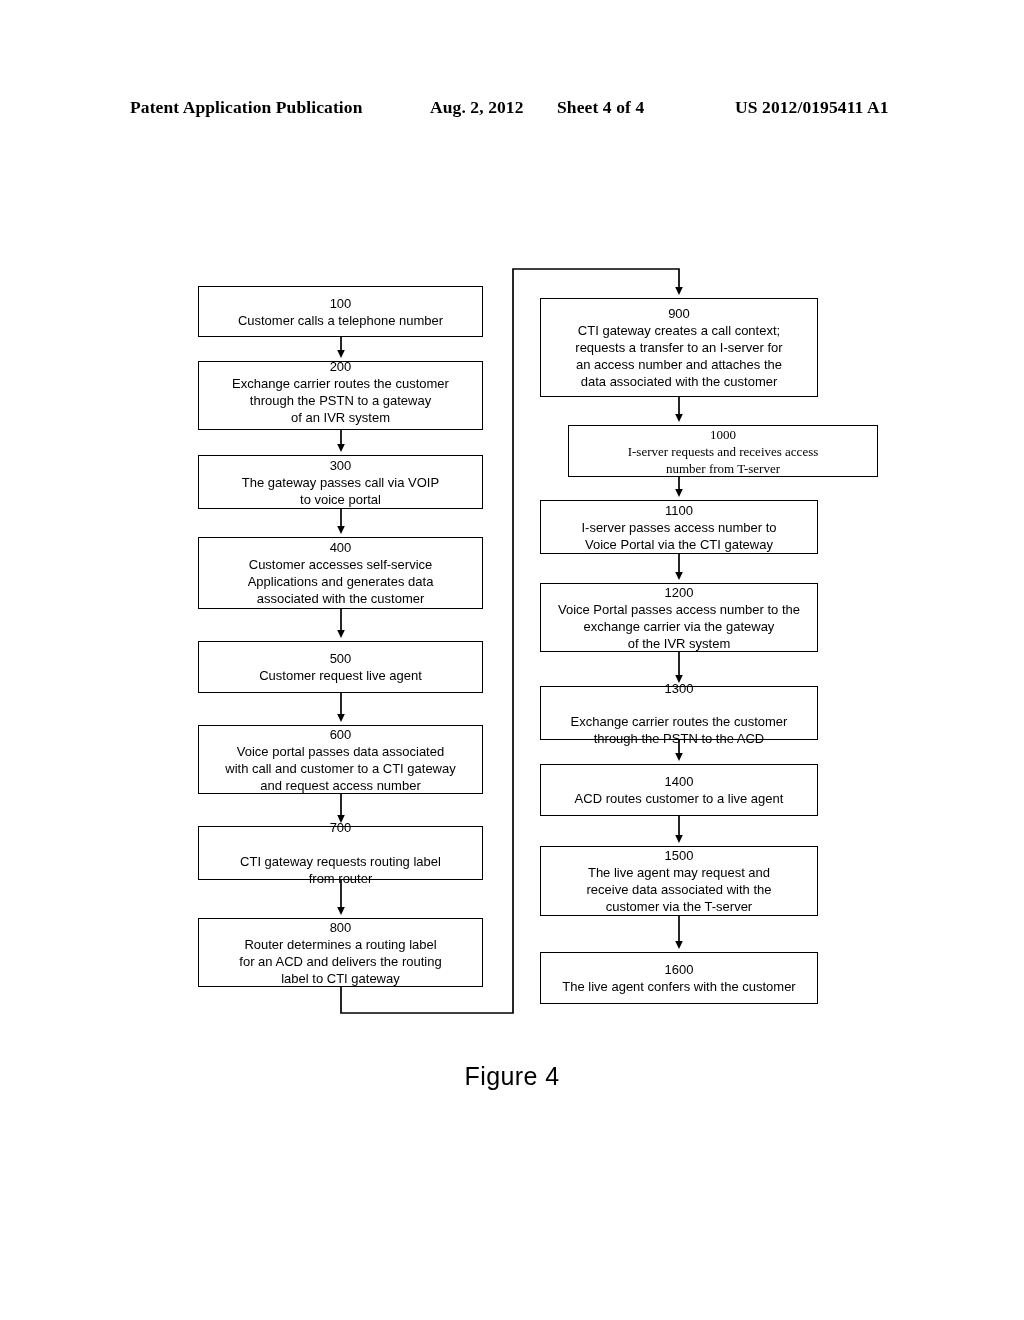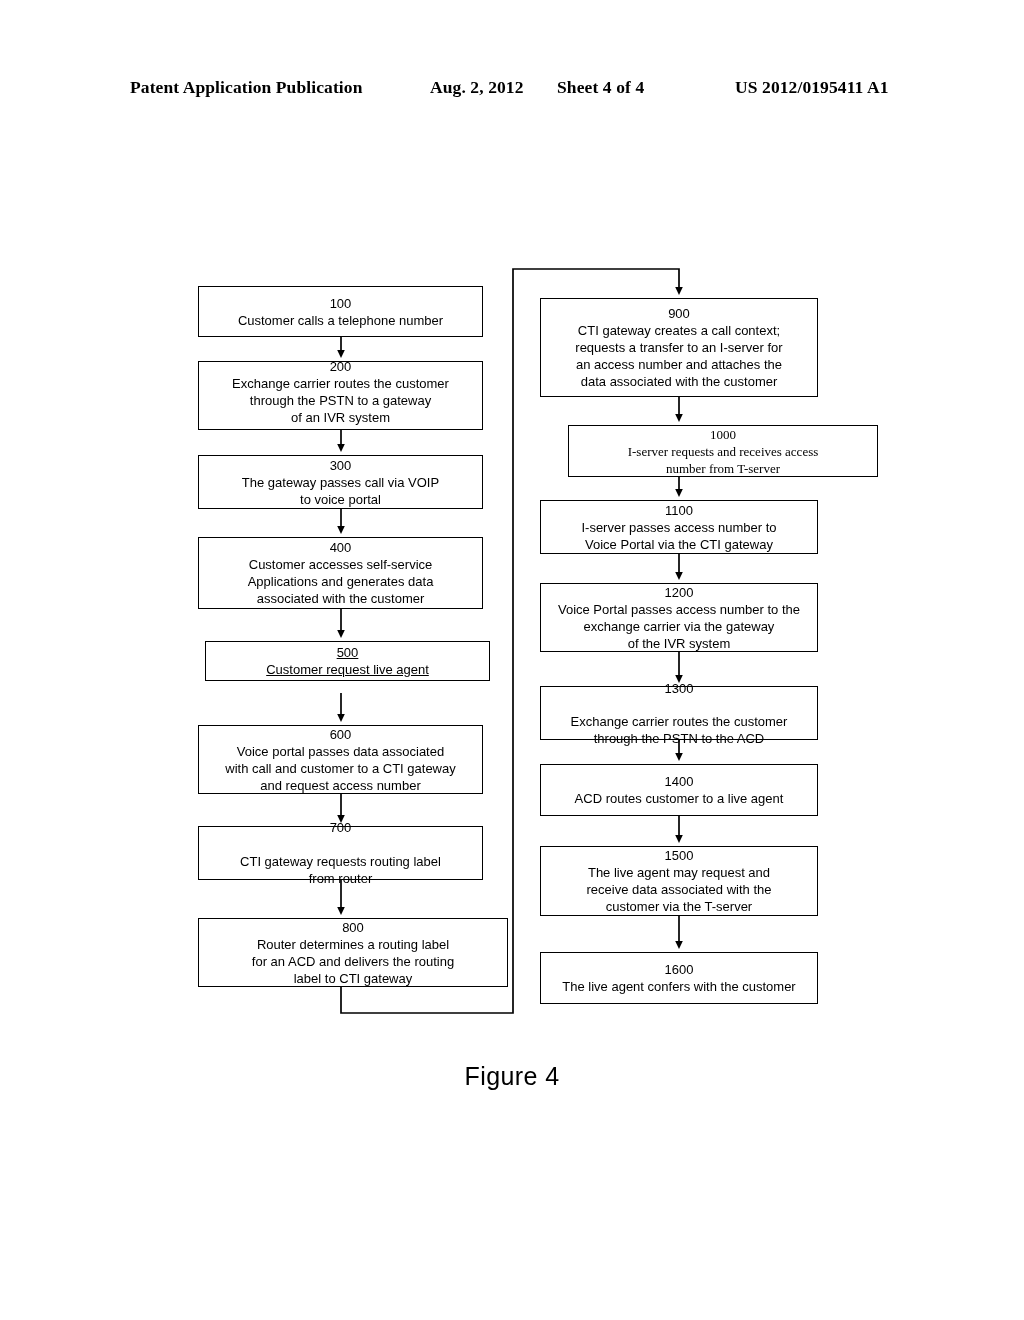--- a/index.html
+++ b/index.html
@@ -13,21 +13,21 @@
     position: relative;
     font-family: "Liberation Sans", sans-serif;
     color: #000000;
     overflow: hidden;
   }
 
   
   #page-header {
     position: absolute;
     left: 0;
-    top: 77px;
+    top: 97px;
     width: 1024px;
     height: 26px;
     display: flex;
     align-items: baseline;
     font-family: "Liberation Serif", serif;
     font-weight: bold;
     font-size: 17.5px;
     letter-spacing: 0.1px;
     white-space: nowrap;
   }
@@ -143,36 +143,36 @@
       <span class="fc-num">300</span>
       <span class="fc-text">The gateway passes call via VOIP
 to voice portal</span>
     </div>
     <div class="fc-box" style="left: 198px; top: 537px; width: 285px; height: 72px;">
       <span class="fc-num">400</span>
       <span class="fc-text">Customer accesses self-service
 Applications and generates data
 associated with the customer</span>
     </div>
-    <div class="fc-box" style="left: 205px; top: 641px; width: 285px; height: 40px; text-decoration: underline;">
+    <div class="fc-box" style="left: 198px; top: 641px; width: 285px; height: 52px;">
       <span class="fc-num">500</span>
       <span class="fc-text">Customer request live agent</span>
     </div>
     <div class="fc-box" style="left: 198px; top: 725px; width: 285px; height: 69px;">
       <span class="fc-num">600</span>
       <span class="fc-text">Voice portal passes data associated
 with call and customer to a CTI gateway
 and request access number</span>
     </div>
     <div class="fc-box" style="left: 198px; top: 826px; width: 285px; height: 54px; gap: 17px;">
       <span class="fc-num">700</span>
       <span class="fc-text">CTI gateway requests routing label
 from router</span>
     </div>
-    <div class="fc-box" style="left: 198px; top: 918px; width: 310px; height: 69px;">
+    <div class="fc-box" style="left: 198px; top: 918px; width: 285px; height: 69px;">
       <span class="fc-num">800</span>
       <span class="fc-text">Router determines a routing label
 for an ACD and delivers the routing
 label to CTI gateway</span>
     </div>
     <div class="fc-box" style="left: 540px; top: 298px; width: 278px; height: 99px;">
       <span class="fc-num">900</span>
       <span class="fc-text">CTI gateway creates a call context;
 requests a transfer to an I-server for
 an access number and attaches the

